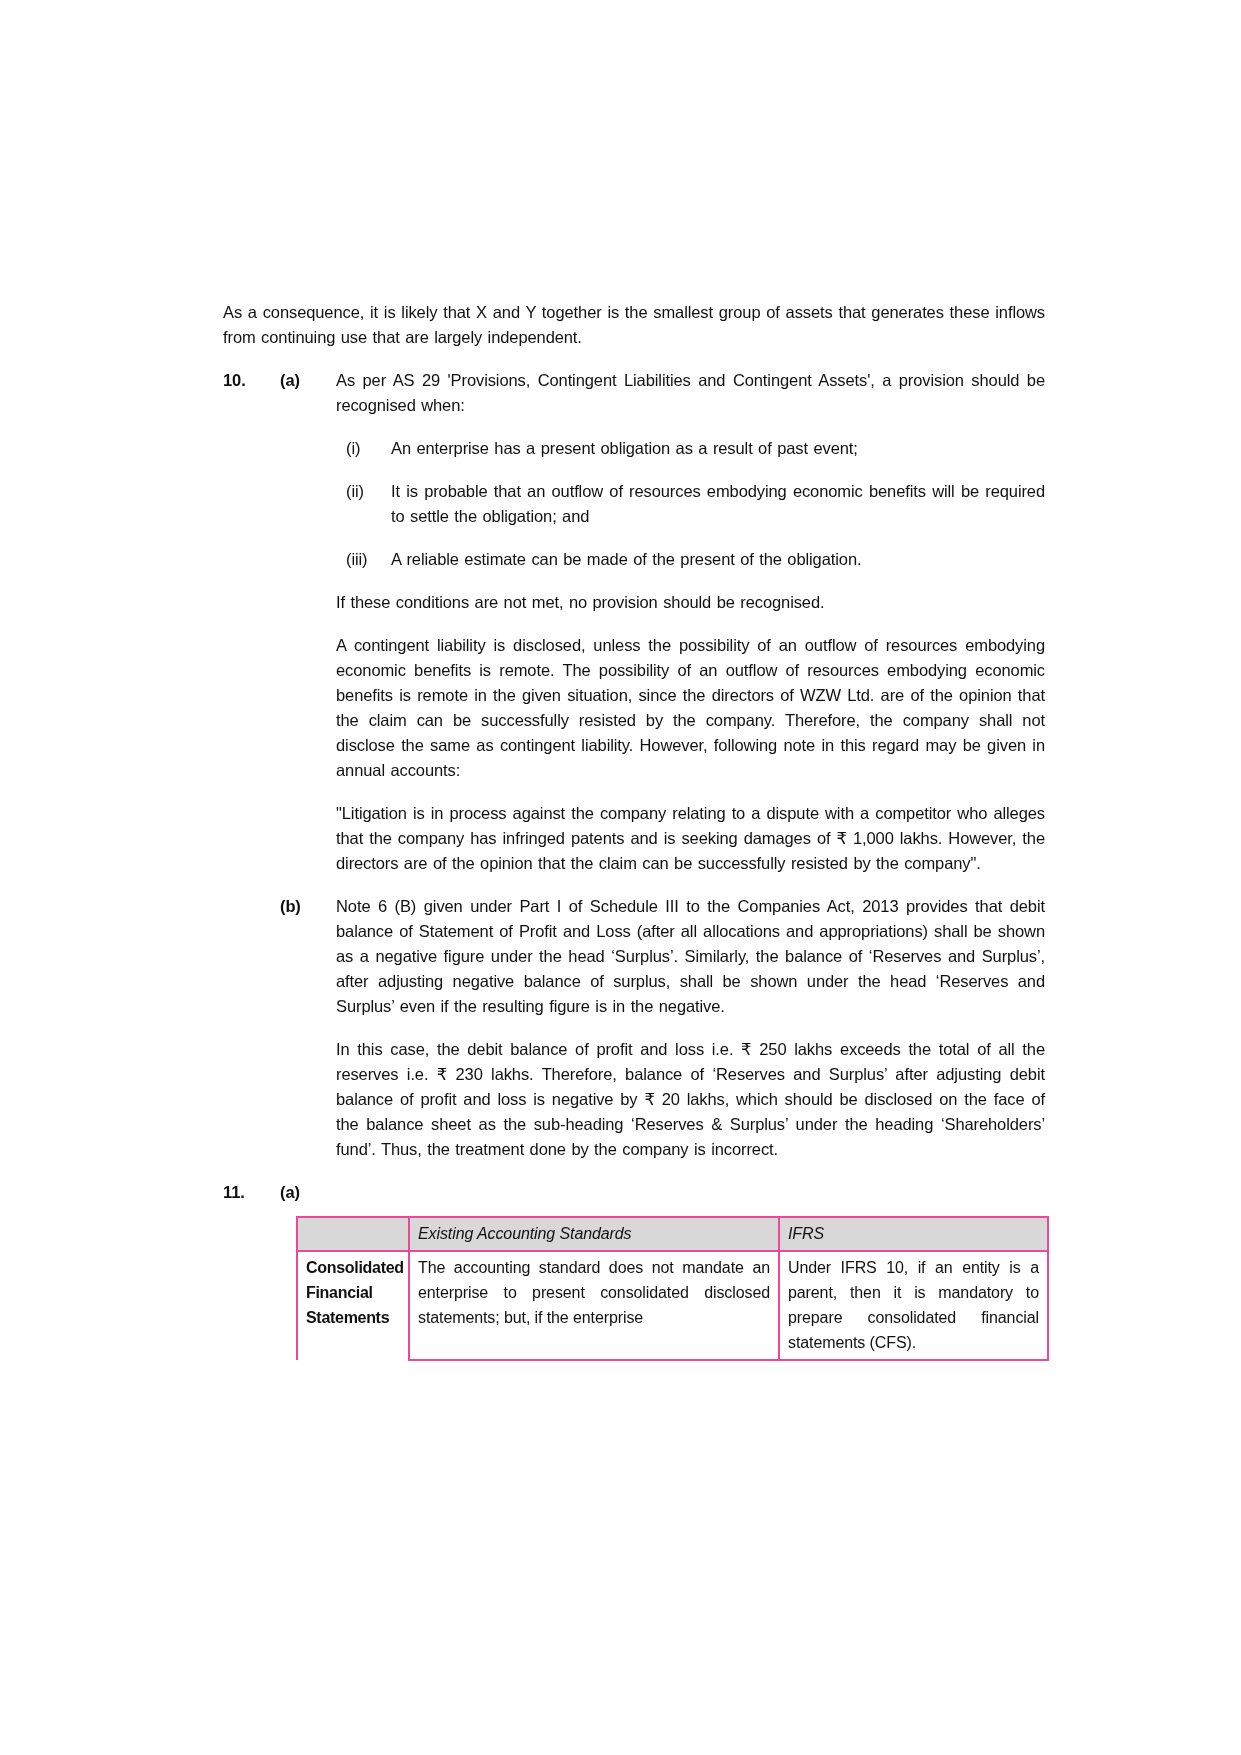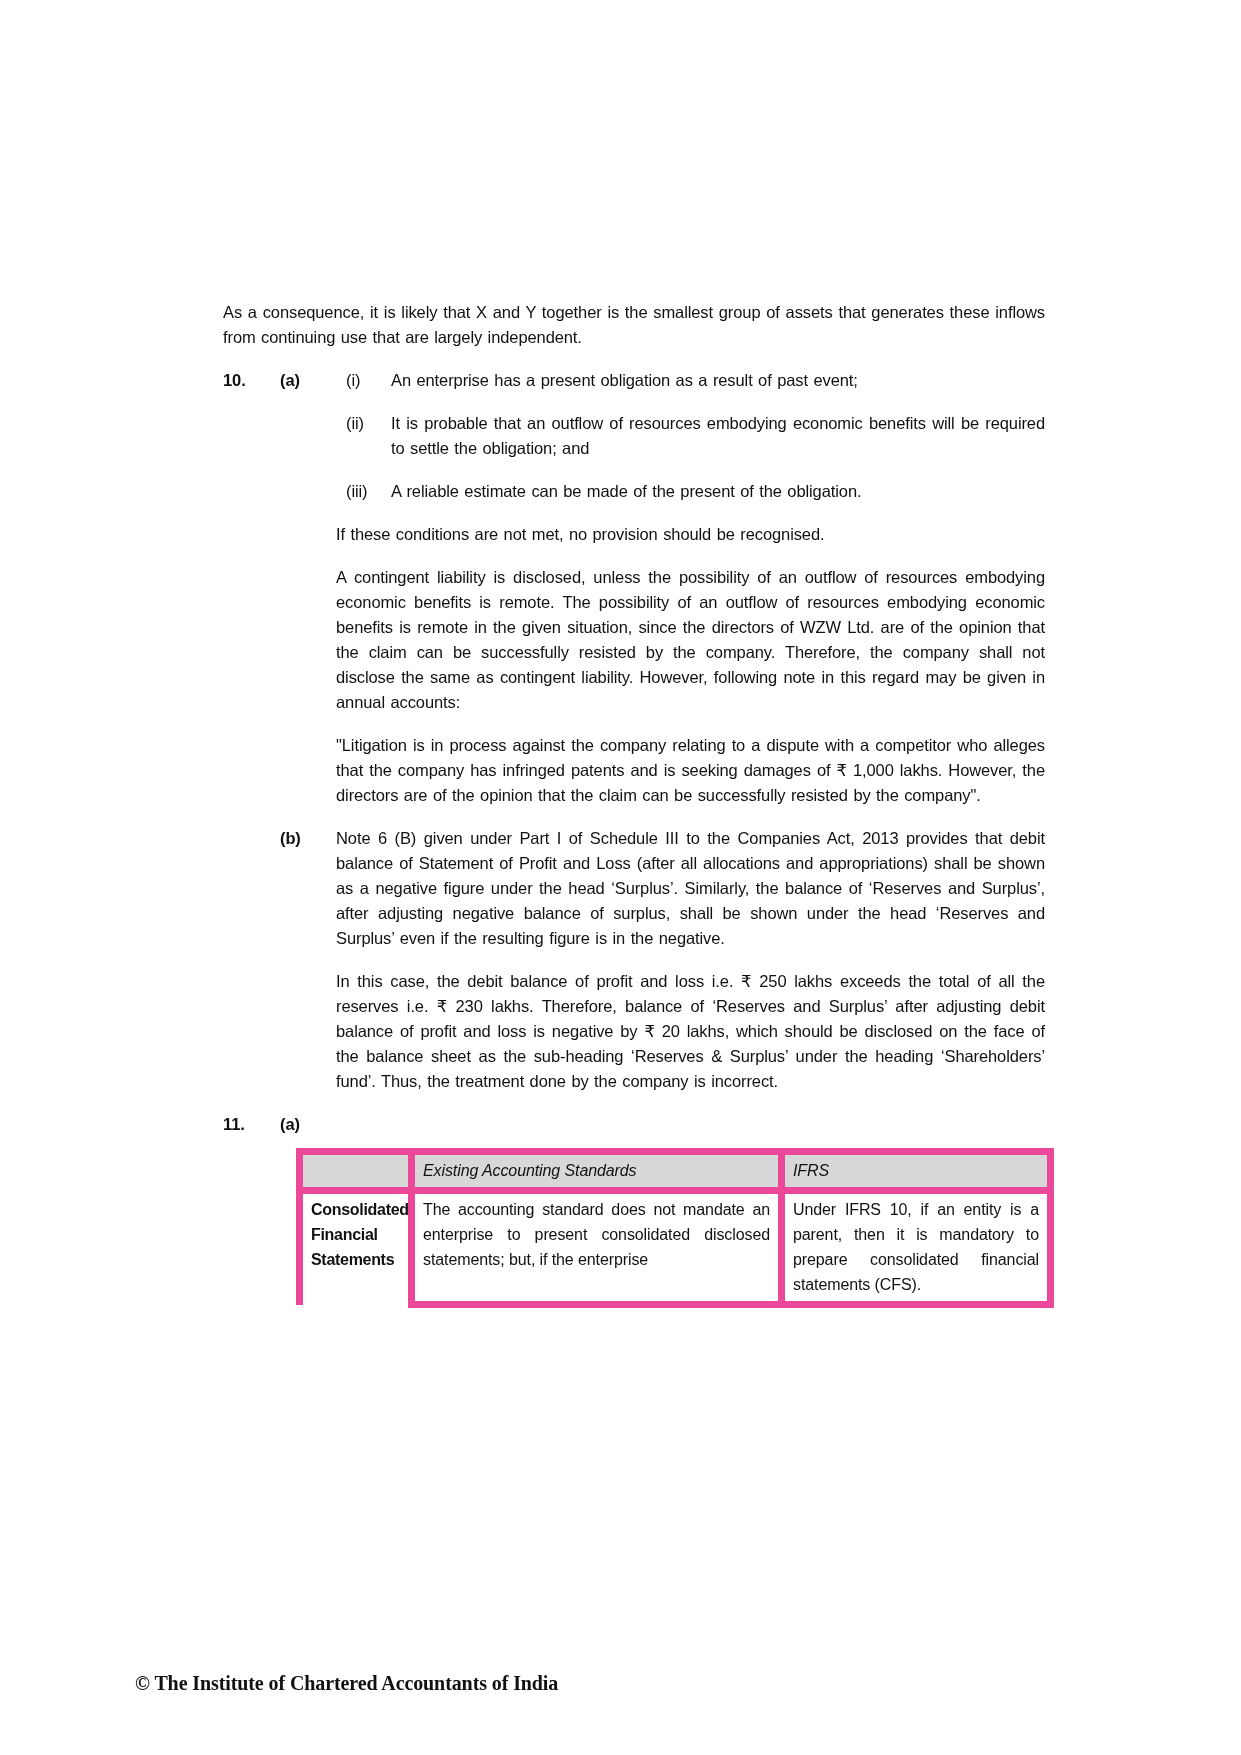--- a/index.html
+++ b/index.html
@@ -54,21 +54,21 @@
     table-layout: fixed;
     margin: 11px 0 0 73px;   
     width: 751px;
     font-size: 16px;
     line-height: 25px;
   }
   .cmp-table col.c1 { width: 112px; }
   .cmp-table col.c2 { width: 370px; }
   .cmp-table col.c3 { width: 269px; }
   .cmp-table th, .cmp-table td {
-    border: 7px solid #ec4899;
+    border: 2px solid #ec4899;
     vertical-align: top;
     padding: 3px 8px 4px 8px;
   }
   .cmp-table thead th {
     background: #d8d8d8;
     font-style: italic;
     font-weight: normal;
     text-align: left;
     height: 24px;
   }
@@ -95,20 +95,21 @@
 
 
   <div class="content">
 
     <p class="indent1">As a consequence, it is likely that X and Y together is the smallest group of assets that generates these inflows from continuing use that are largely independent.</p>
 
     <div class="qrow">
       <span class="qnum">10.</span>
       <span class="qsub">(a)</span>
       <div class="qbody">
+        <p>As per AS 29 'Provisions, Contingent Liabilities and Contingent Assets', a provision should be recognised when:</p>
 
         <div class="subitem">
           <span class="marker">(i)</span>
           <p>An enterprise has a present obligation as a result of past event;</p>
         </div>
         <div class="subitem">
           <span class="marker">(ii)</span>
           <p>It is probable that an outflow of resources embodying economic benefits will be required to settle the obligation; and</p>
         </div>
         <div class="subitem">
@@ -153,15 +154,14 @@
         <tr>
           <td class="cell-topic">Consolidated Financial Statements</td>
           <td class="cell-just">The accounting standard does not mandate an enterprise to present consolidated disclosed statements; but, if the enterprise</td>
           <td class="cell-just">Under IFRS 10, if an entity is a parent, then it is mandatory to prepare consolidated financial statements (CFS).</td>
         </tr>
       </tbody>
     </table>
 
   </div>
 
-  <div class="page-footer">© The Institute of Chartered Accountants of India</div>
 
 </div>
 
 </body></html>

